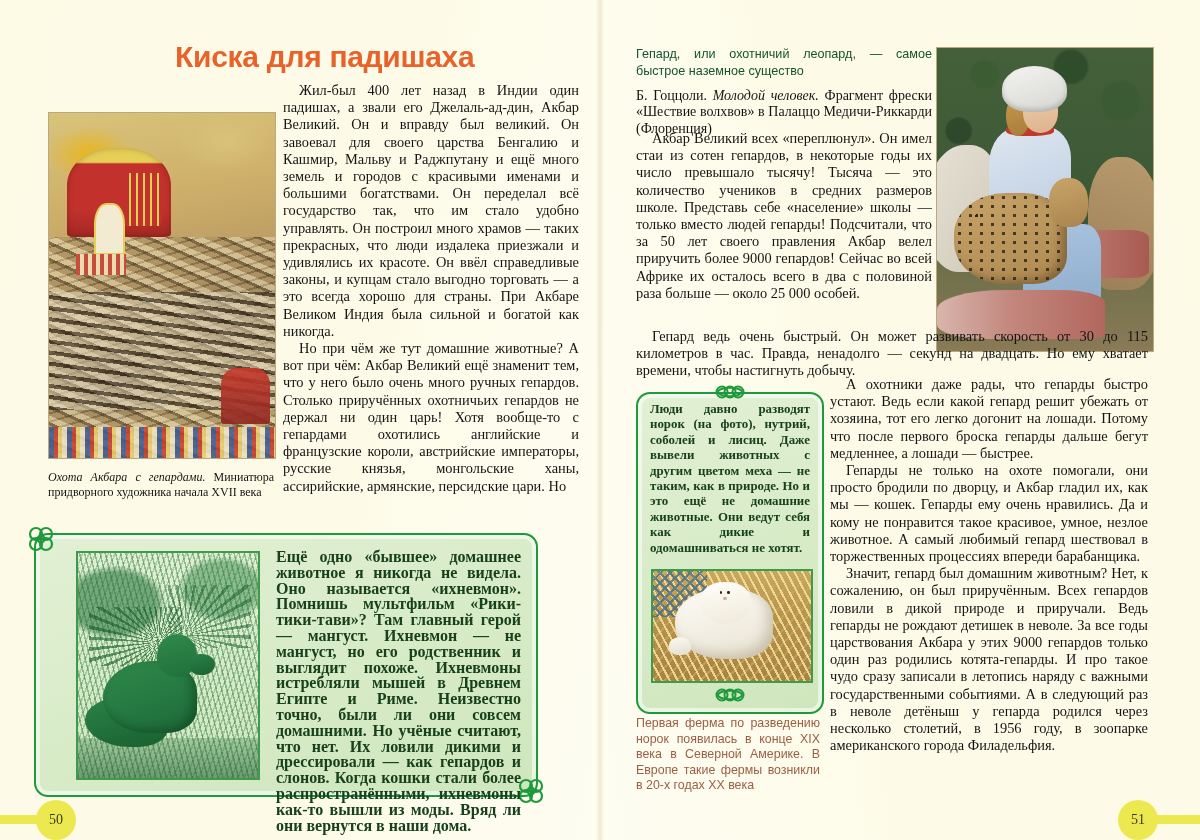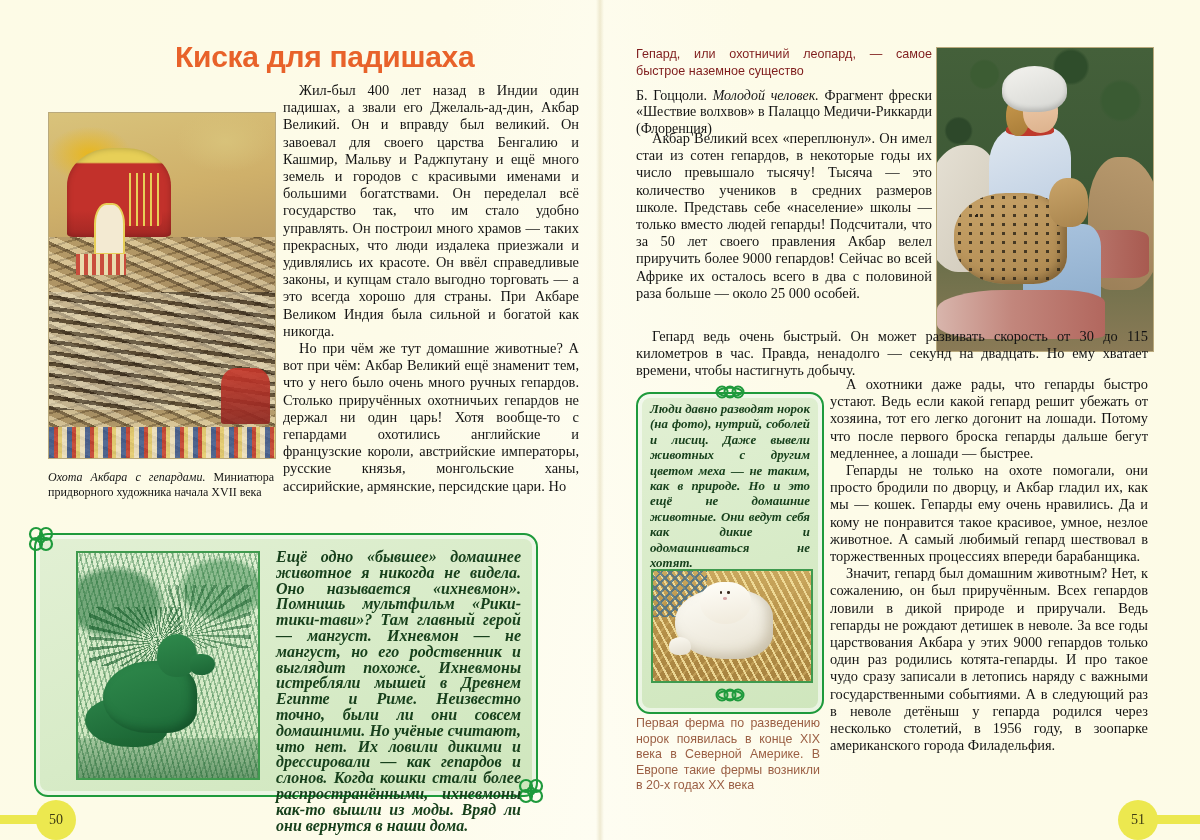--- a/index.html
+++ b/index.html
@@ -23,21 +23,21 @@
     position:absolute;left:175px;top:40px;width:400px;
     font-family:"Liberation Sans",sans-serif;
     font-weight:bold;font-size:30px;letter-spacing:-.3px;
     color:#e8622a;
   }
 
   
   .runhead{
     position:absolute;left:636px;top:46px;width:296px;
     font-family:"Liberation Sans",sans-serif;
-    font-size:12.6px;line-height:16.5px;color:#7f1d1d;
+    font-size:12.6px;line-height:16.5px;color:#14532d;
     text-align:justify;
   }
 
   
   .col{position:absolute;text-align:justify;
        font-family:"Liberation Serif",serif;
        font-size:14.4px;line-height:17.2px;color:#141414;
        hyphens:auto;-webkit-hyphens:auto;}
   .col p{margin:0;text-indent:16px;}
 
@@ -138,21 +138,21 @@
     background:linear-gradient(90deg,#c2867c,#a85a50);border-radius:30% 18% 16% 40%;}
 
   
   .greenbox{position:absolute;
     background:linear-gradient(160deg,#e2f0d4 0%,#d7ebc7 55%,#cfe6bd 100%);
     border:2.5px solid #1e9a3c;border-radius:14px;
     box-shadow:inset 0 0 0 4px rgba(255,255,255,.55);}
   #box-ichneumon{left:34px;top:533px;width:500px;height:260px;}
   #box-mink{left:636px;top:392px;width:184px;height:318px;}
   .gbox-text{position:absolute;
-    font-family:"Liberation Serif",serif;font-style:italic;
+    font-family:"Liberation Serif",serif;
     color:#17401c;text-align:justify;hyphens:auto;-webkit-hyphens:auto;}
   #ichneumon-text{left:240px;top:14px;width:245px;
     font-size:16px;line-height:15.8px;font-weight:bold;}
   #mink-text{left:12px;top:8px;width:160px;
     font-size:12.9px;line-height:15.4px;font-weight:bold;}
 
   
   .clover{position:absolute;width:34px;height:34px;}
   .clover svg{display:block;width:34px;height:34px;}
   #clover-tl{left:-12px;top:-13px;}

